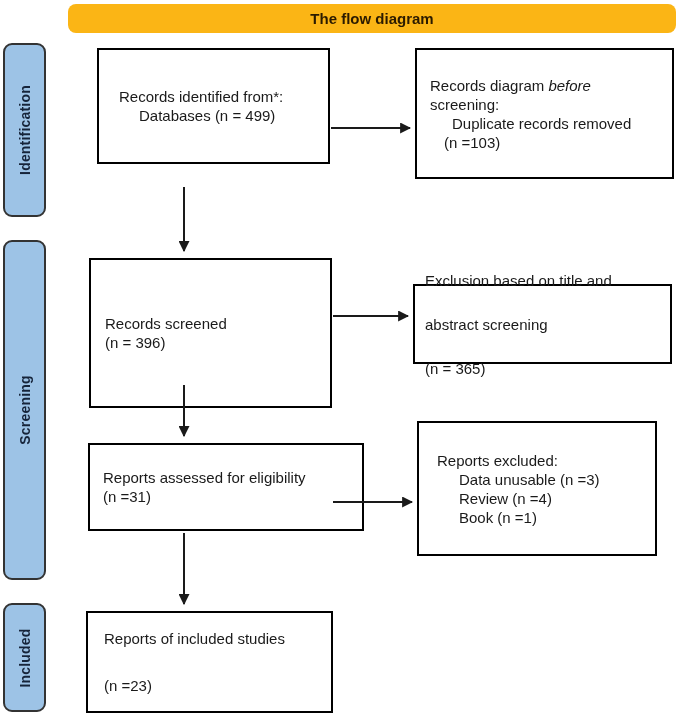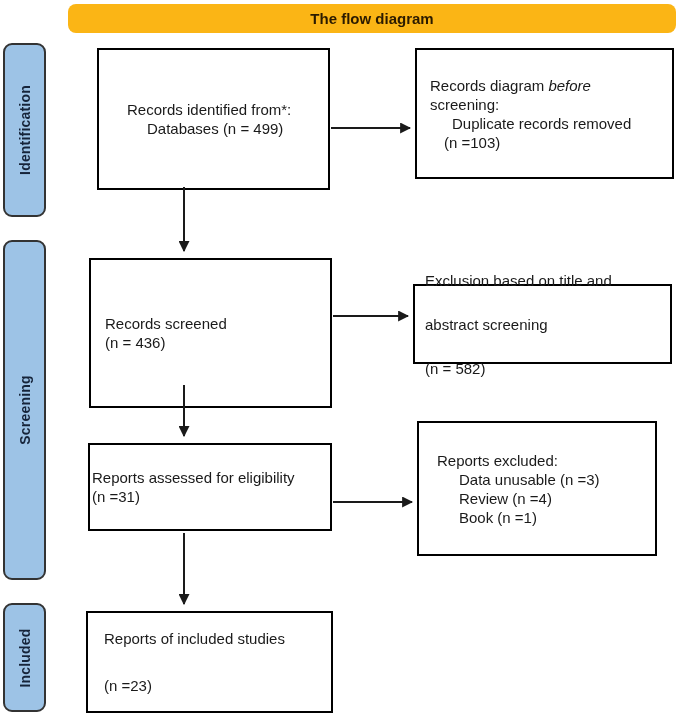--- a/index.html
+++ b/index.html
@@ -44,26 +44,26 @@
     position:absolute;
     background:#fff;
     border:2px solid var(--box-border);
     box-sizing:border-box;
     display:flex;flex-direction:column;justify-content:center;
     font-size:15px;line-height:19px;color:#1a1a1a;
   }
   .box div{white-space:nowrap;}
   .ind{padding-left:22px;}
   .ind-sm{padding-left:14px;}
-  #box-identified      {left:97px; top:48px;  width:233px;height:142px;padding-left:28px;}
+  #box-identified      {left:97px; top:48px;  width:233px;height:116px;padding-left:20px;}
   #box-identified .ind {padding-left:20px;}
   #box-removed         {left:415px;top:48px;  width:259px;height:131px;padding-left:13px;}
   #box-screened        {left:89px; top:258px; width:243px;height:150px;padding-left:14px;}
   #box-exclusion       {left:413px;top:284px; width:259px;height:80px; padding-left:10px;gap:25px;}
-  #box-assessed        {left:88px; top:443px; width:244px;height:88px; padding-left:2px;}
+  #box-assessed        {left:88px; top:443px; width:276px;height:88px; padding-left:13px;}
   #box-excluded        {left:417px;top:421px; width:240px;height:135px;padding-left:18px;}
   #box-included        {left:86px; top:611px; width:247px;height:102px;padding-left:16px;gap:28px;}
   #stage-identification{top:43px; height:174px;}
   #stage-screening     {top:240px;height:340px;}
   #stage-included      {top:603px;height:109px;}
   .arrows{position:absolute;left:0;top:0;pointer-events:none;}
   .arrows line{stroke:var(--arrow);stroke-width:2;}
 </style>
 </head>
 <body>
@@ -91,27 +91,27 @@
 
   <div class="box" id="box-removed">
     <div><span>Records diagram </span><i>before</i></div>
     <div>screening:</div>
     <div class="ind">Duplicate records removed</div>
     <div class="ind-sm">(n =103)</div>
   </div>
 
   <div class="box" id="box-screened">
     <div>Records screened</div>
-    <div>(n = 436)</div>
+    <div>(n = 396)</div>
   </div>
 
   <div class="box" id="box-exclusion">
     <div>Exclusion based on title and</div>
     <div>abstract screening</div>
-    <div>(n = 582)</div>
+    <div>(n = 365)</div>
   </div>
 
   <div class="box" id="box-assessed">
     <div>Reports assessed for eligibility</div>
     <div>(n =31)</div>
   </div>
 
   <div class="box" id="box-excluded">
     <div>Reports excluded:</div>
     <div class="ind">Data unusable (n =3)</div>

